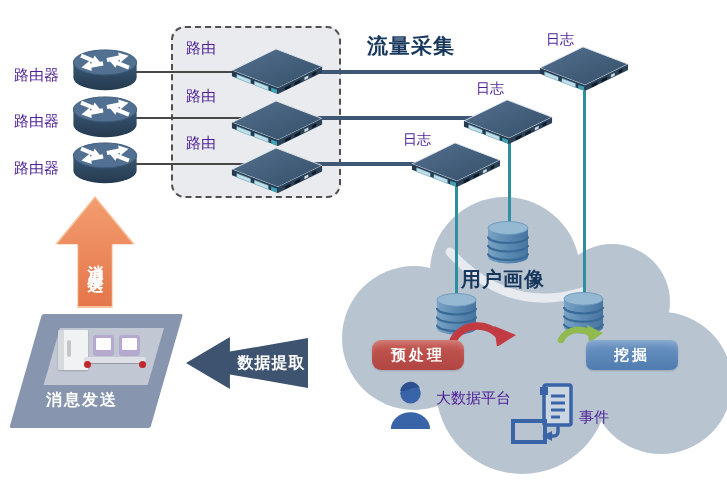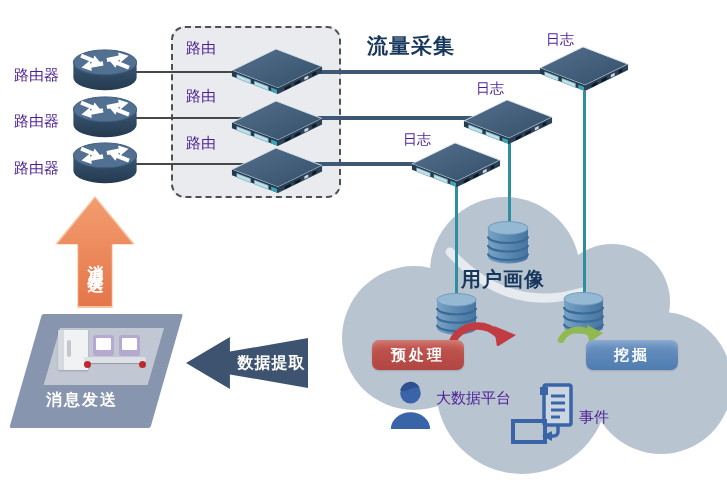--- a/index.html
+++ b/index.html
@@ -20,21 +20,21 @@
   .cluster-box{
     position:absolute;left:171px;top:26px;width:170px;height:172px;
     background:#e9ebee;border:2px dashed #4f4f4f;border-radius:14px;box-sizing:border-box;
   }
   
   .pill{
     position:absolute;height:30px;border-radius:7px;display:flex;align-items:center;justify-content:center;
     color:#fff;font-weight:bold;font-size:15px;letter-spacing:3px;
     box-shadow:inset 0 8px 10px -6px rgba(255,255,255,.35), 0 1px 2px rgba(0,0,0,.15);
   }
-  .pill-red{background:linear-gradient(180deg,#c4574f,#b14542);}
+  .pill-red{background:linear-gradient(180deg,#c4574f,#b14542);border-radius:9px;}
   .pill-green{background:linear-gradient(180deg,#a8c56a,#92b34d);}
   .pill-blue{background:linear-gradient(180deg,#6a93c2,#4f7cb0);align-items:center;}
   
   .up-arrow-outer{
     position:absolute;left:55px;top:196px;width:80px;height:112px;background:#f6c5a0;
     clip-path:polygon(50% 0,100% 43%,72% 43%,72% 100%,28% 100%,28% 43%,0 43%);
   }
   .up-arrow-inner{
     position:absolute;left:2px;top:2px;right:2px;bottom:2px;
     background:linear-gradient(180deg,#f29d6f,#e5764b);

